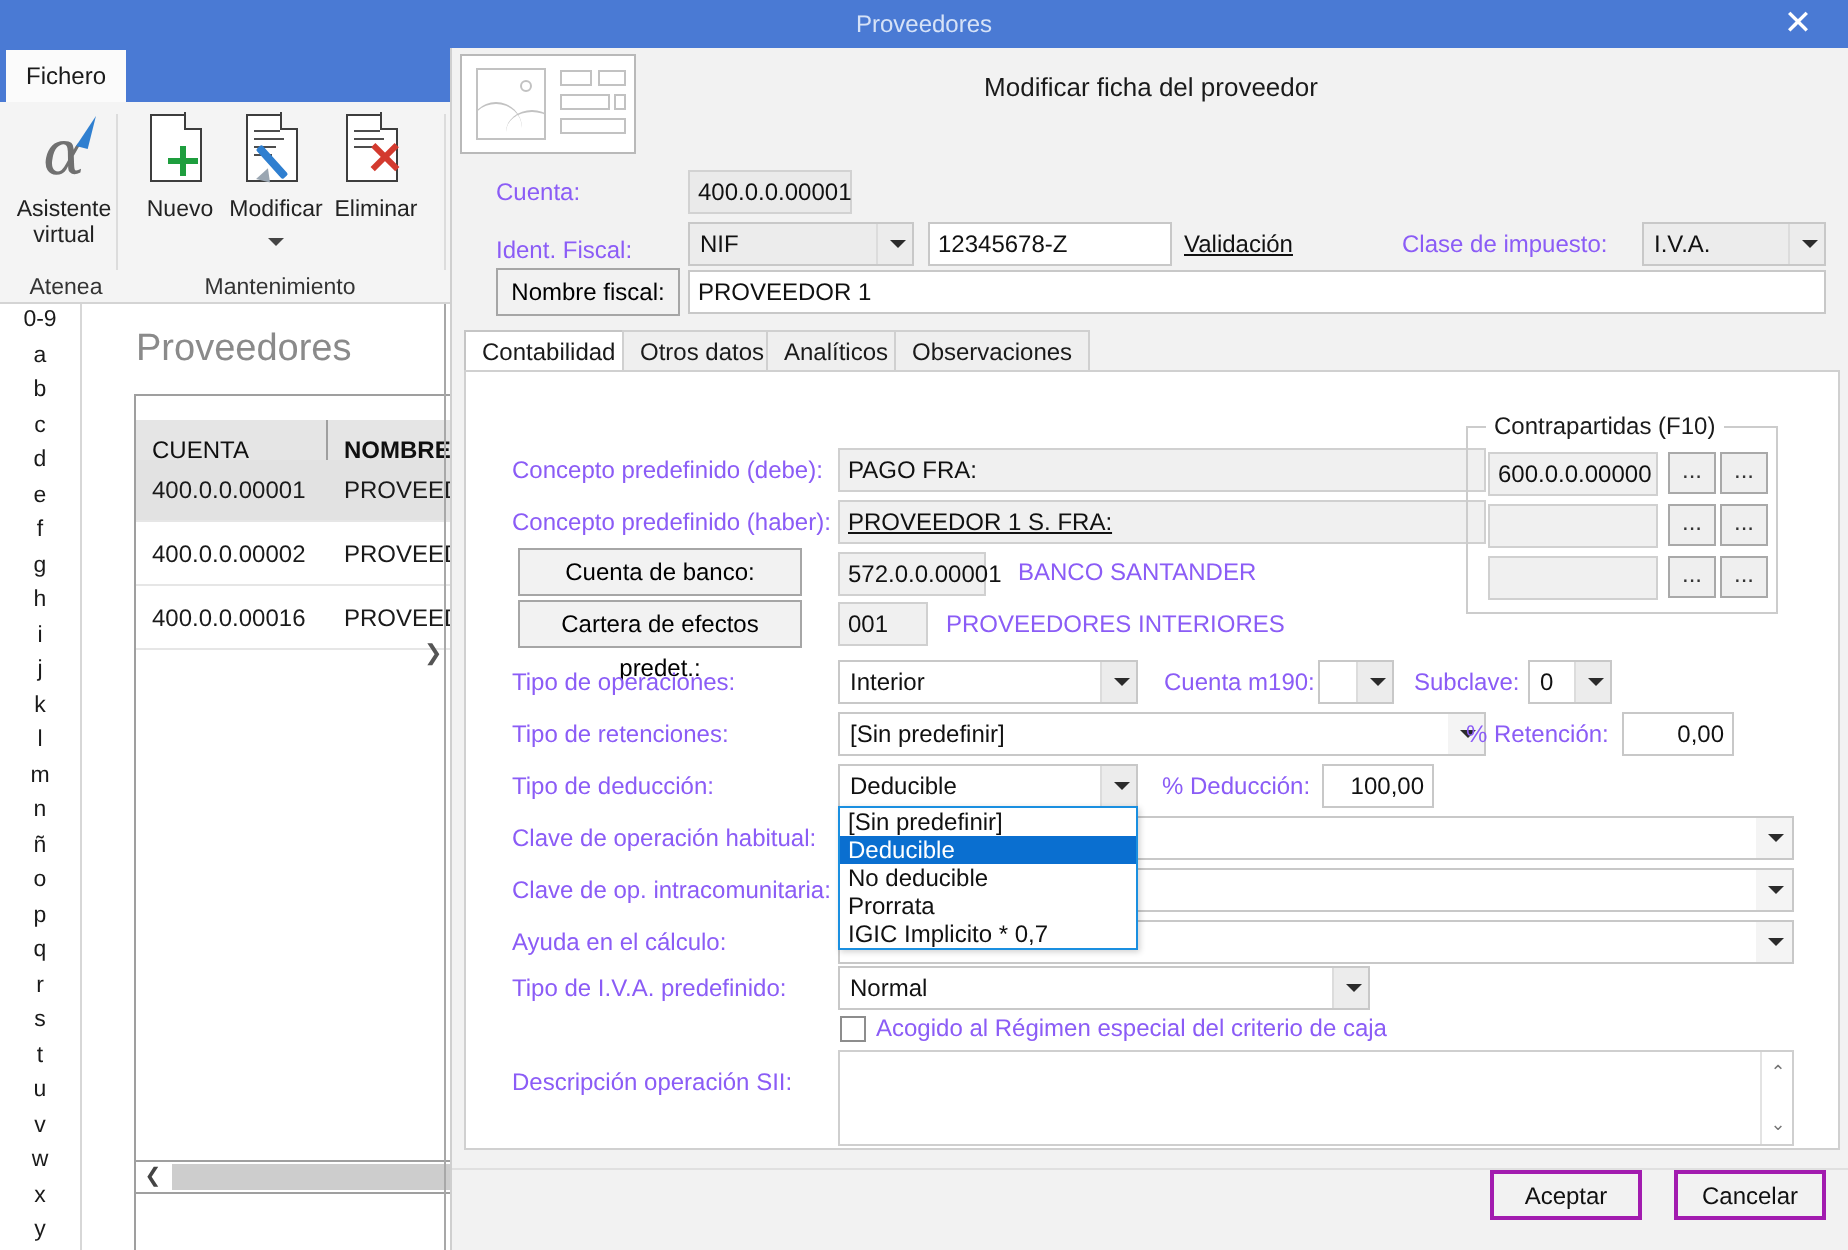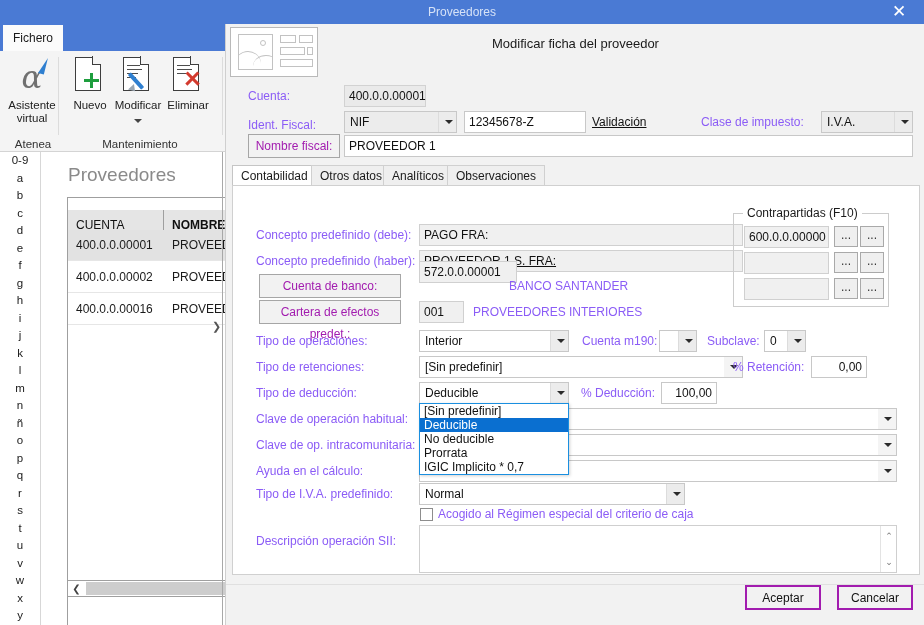--- a/index.html
+++ b/index.html
@@ -213,21 +213,21 @@
   }
   .cmb .cmb-arrow::after {
     content:""; position:absolute; left:6px; top:8px;
     width:0;height:0;border-left:4px solid transparent;border-right:4px solid transparent;
     border-top:4px solid #2b2b2b;
   }
   .cmb.flat .cmb-arrow { background:#f4f4f4; border-left:none; }
 
   .btnlike {
     position:absolute; background:#f2f2f2; border:1px solid #a6a6a6;
-    font-size:12px; color:#a21caf; text-align:center; height:24px; line-height:22px; cursor:pointer;
+    font-size:12px; color:#000000; text-align:center; height:24px; line-height:22px; cursor:pointer;
   }
   .link {
     position:absolute; font-size:12px; color:#111; text-decoration:underline; cursor:pointer;
   }
 
   
   .tabstrip { position:absolute; left:6px; top:141px; width:688px; height:21px; }
   .tab {
     position:absolute; top:0; height:21px; line-height:20px; font-size:12px;
     padding:0 8px; background:#efefef; border:1px solid #d0d0d0; border-bottom:none;
@@ -484,21 +484,21 @@
 
     <div class="tabpanel">
 
       <div class="lbl" style="left:23px; top:42px;">Concepto predefinido (debe):</div>
       <div class="fld ro" style="left:186px; top:38px; width:324px;">PAGO FRA:</div>
 
       <div class="lbl" style="left:23px; top:68px;">Concepto predefinido (haber):</div>
       <div class="fld ro" style="left:186px; top:64px; width:324px;text-decoration:underline;">PROVEEDOR 1 S. FRA:</div>
 
       <div class="btnlike" style="left:26px; top:88px; width:142px;">Cuenta de banco:</div>
-      <div class="fld ro" style="left:186px; top:75px; width:98px;">572.0.0.00001</div>
+      <div class="fld ro" style="left:186px; top:90px; width:74px;">572.0.0.00001</div>
       <div class="lbl" style="left:276px; top:93px;">BANCO SANTANDER</div>
 
       <div class="btnlike" style="left:26px; top:114px; width:142px;">Cartera de efectos predet.:</div>
       <div class="fld ro" style="left:186px; top:115px; width:45px;">001</div>
       <div class="lbl" style="left:240px; top:119px;">PROVEEDORES INTERIORES</div>
 
       <div class="lbl" style="left:23px; top:148px;">Tipo de operaciones:</div>
       <div class="cmb" style="left:186px; top:144px; width:150px;">
         <div class="cmb-text">Interior</div>
         <div class="cmb-arrow"></div>

